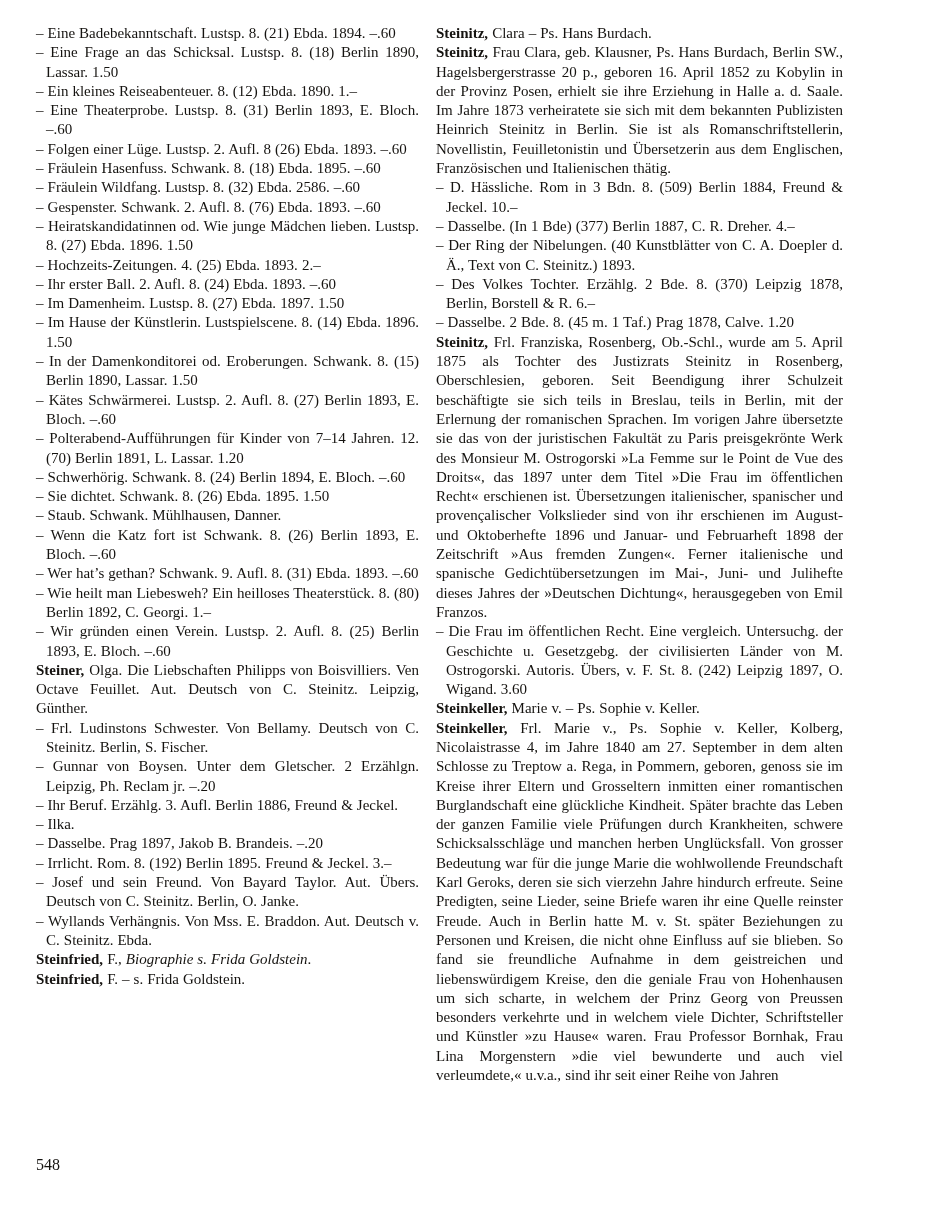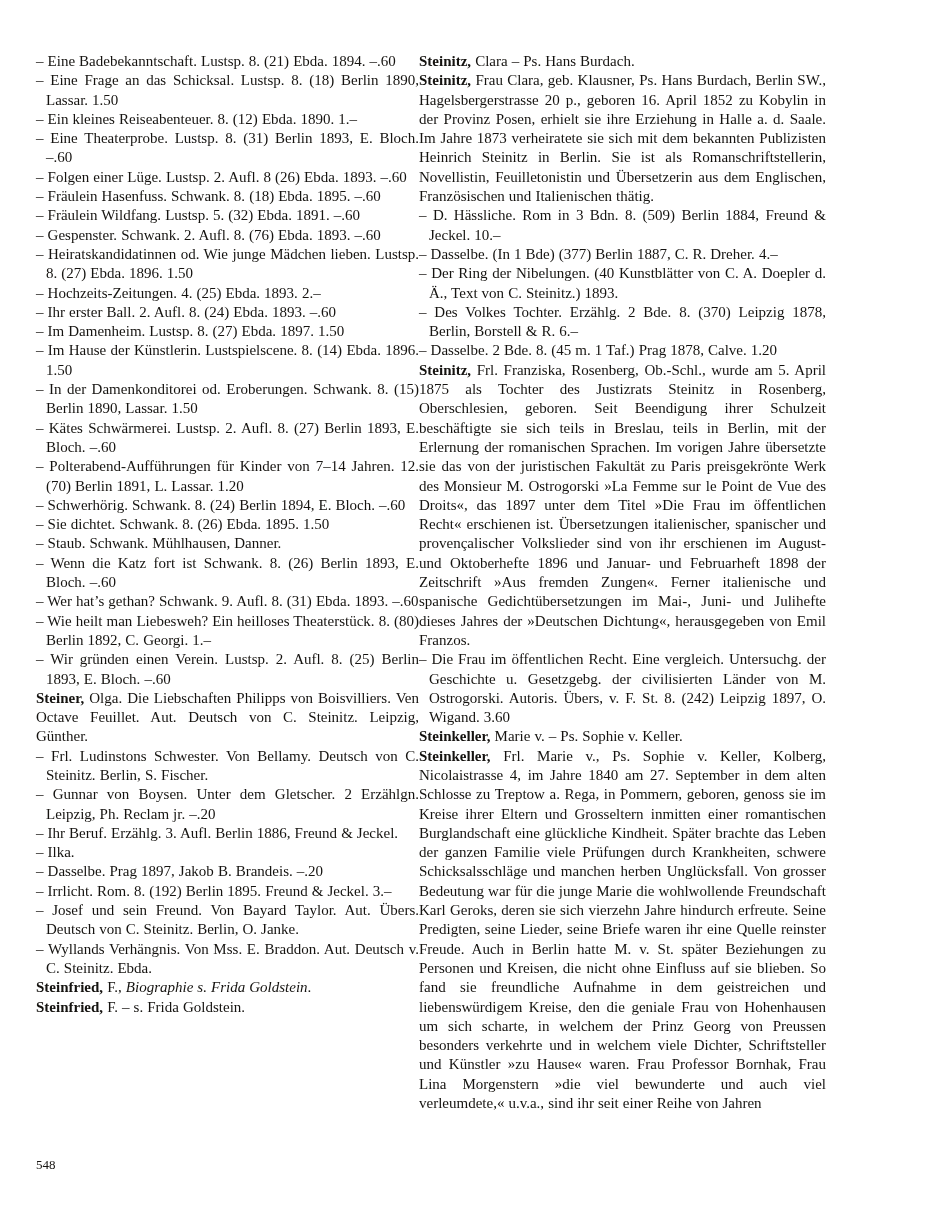--- a/index.html
+++ b/index.html
@@ -6,22 +6,23 @@
   body {
     width: 935px; height: 1210px;
     background: #ffffff;
     color: #151310;
     font-family: "Liberation Serif", "DejaVu Serif", serif;
     position: relative;
     overflow: hidden;
   }
   .columns {
     position: absolute;
-    top: 52px; left: 36px;
+    top: 24px; left: 36px;
     display: flex;
+    gap: 17px;
   }
   .col { display: block; }
   .col-left  { width: 383px; }
   .col-right { width: 407px; }
   p.entry {
     margin: 0;
     font-size: 15px;
     line-height: 19.3px;
     text-align: justify;
     hyphens: auto;
@@ -30,37 +31,37 @@
   }
   p.dash {
     padding-left: 10px;
     text-indent: -10px;
   }
   .lead { font-weight: bold; }
   .ital { font-style: italic; }
   .pageno {
     position: absolute;
     left: 36px; top: 1158px;
-    font-size: 13px;
+    font-size: 16px;
     line-height: 14px;
   }
 </style>
 </head>
 <body>
 
 <div class="page">
   <div class="columns">
     <div class="col col-left">
         <p class="entry dash">– Eine Badebekanntschaft. Lustsp. 8. (21) Ebda. 1894. –.60</p>
         <p class="entry dash">– Eine Frage an das Schicksal. Lustsp. 8. (18) Berlin 1890, Lassar. 1.50</p>
         <p class="entry dash">– Ein kleines Reiseabenteuer. 8. (12) Ebda. 1890. 1.–</p>
         <p class="entry dash">– Eine Theaterprobe. Lustsp. 8. (31) Berlin 1893, E. Bloch. –.60</p>
         <p class="entry dash">– Folgen einer Lüge. Lustsp. 2. Aufl. 8 (26) Ebda. 1893. –.60</p>
         <p class="entry dash">– Fräulein Hasenfuss. Schwank. 8. (18) Ebda. 1895. –.60</p>
-        <p class="entry dash">– Fräulein Wildfang. Lustsp. 5. (32) Ebda. 1891. –.60</p>
+        <p class="entry dash">– Fräulein Wildfang. Lustsp. 8. (32) Ebda. 2586. –.60</p>
         <p class="entry dash">– Gespenster. Schwank. 2. Aufl. 8. (76) Ebda. 1893. –.60</p>
         <p class="entry dash">– Heiratskandidatinnen od. Wie junge Mädchen lieben. Lustsp. 8. (27) Ebda. 1896. 1.50</p>
         <p class="entry dash">– Hochzeits-Zeitungen. 4. (25) Ebda. 1893. 2.–</p>
         <p class="entry dash">– Ihr erster Ball. 2. Aufl. 8. (24) Ebda. 1893. –.60</p>
         <p class="entry dash">– Im Damenheim. Lustsp. 8. (27) Ebda. 1897. 1.50</p>
         <p class="entry dash">– Im Hause der Künstlerin. Lustspielscene. 8. (14) Ebda. 1896. 1.50</p>
         <p class="entry dash">– In der Damenkonditorei od. Eroberungen. Schwank. 8. (15) Berlin 1890, Lassar. 1.50</p>
         <p class="entry dash">– Kätes Schwärmerei. Lustsp. 2. Aufl. 8. (27) Berlin 1893, E. Bloch. –.60</p>
         <p class="entry dash">– Polterabend-Aufführungen für Kinder von 7–14 Jahren. 12. (70) Berlin 1891, L. Lassar. 1.20</p>
         <p class="entry dash">– Schwerhörig. Schwank. 8. (24) Berlin 1894, E. Bloch. –.60</p>

